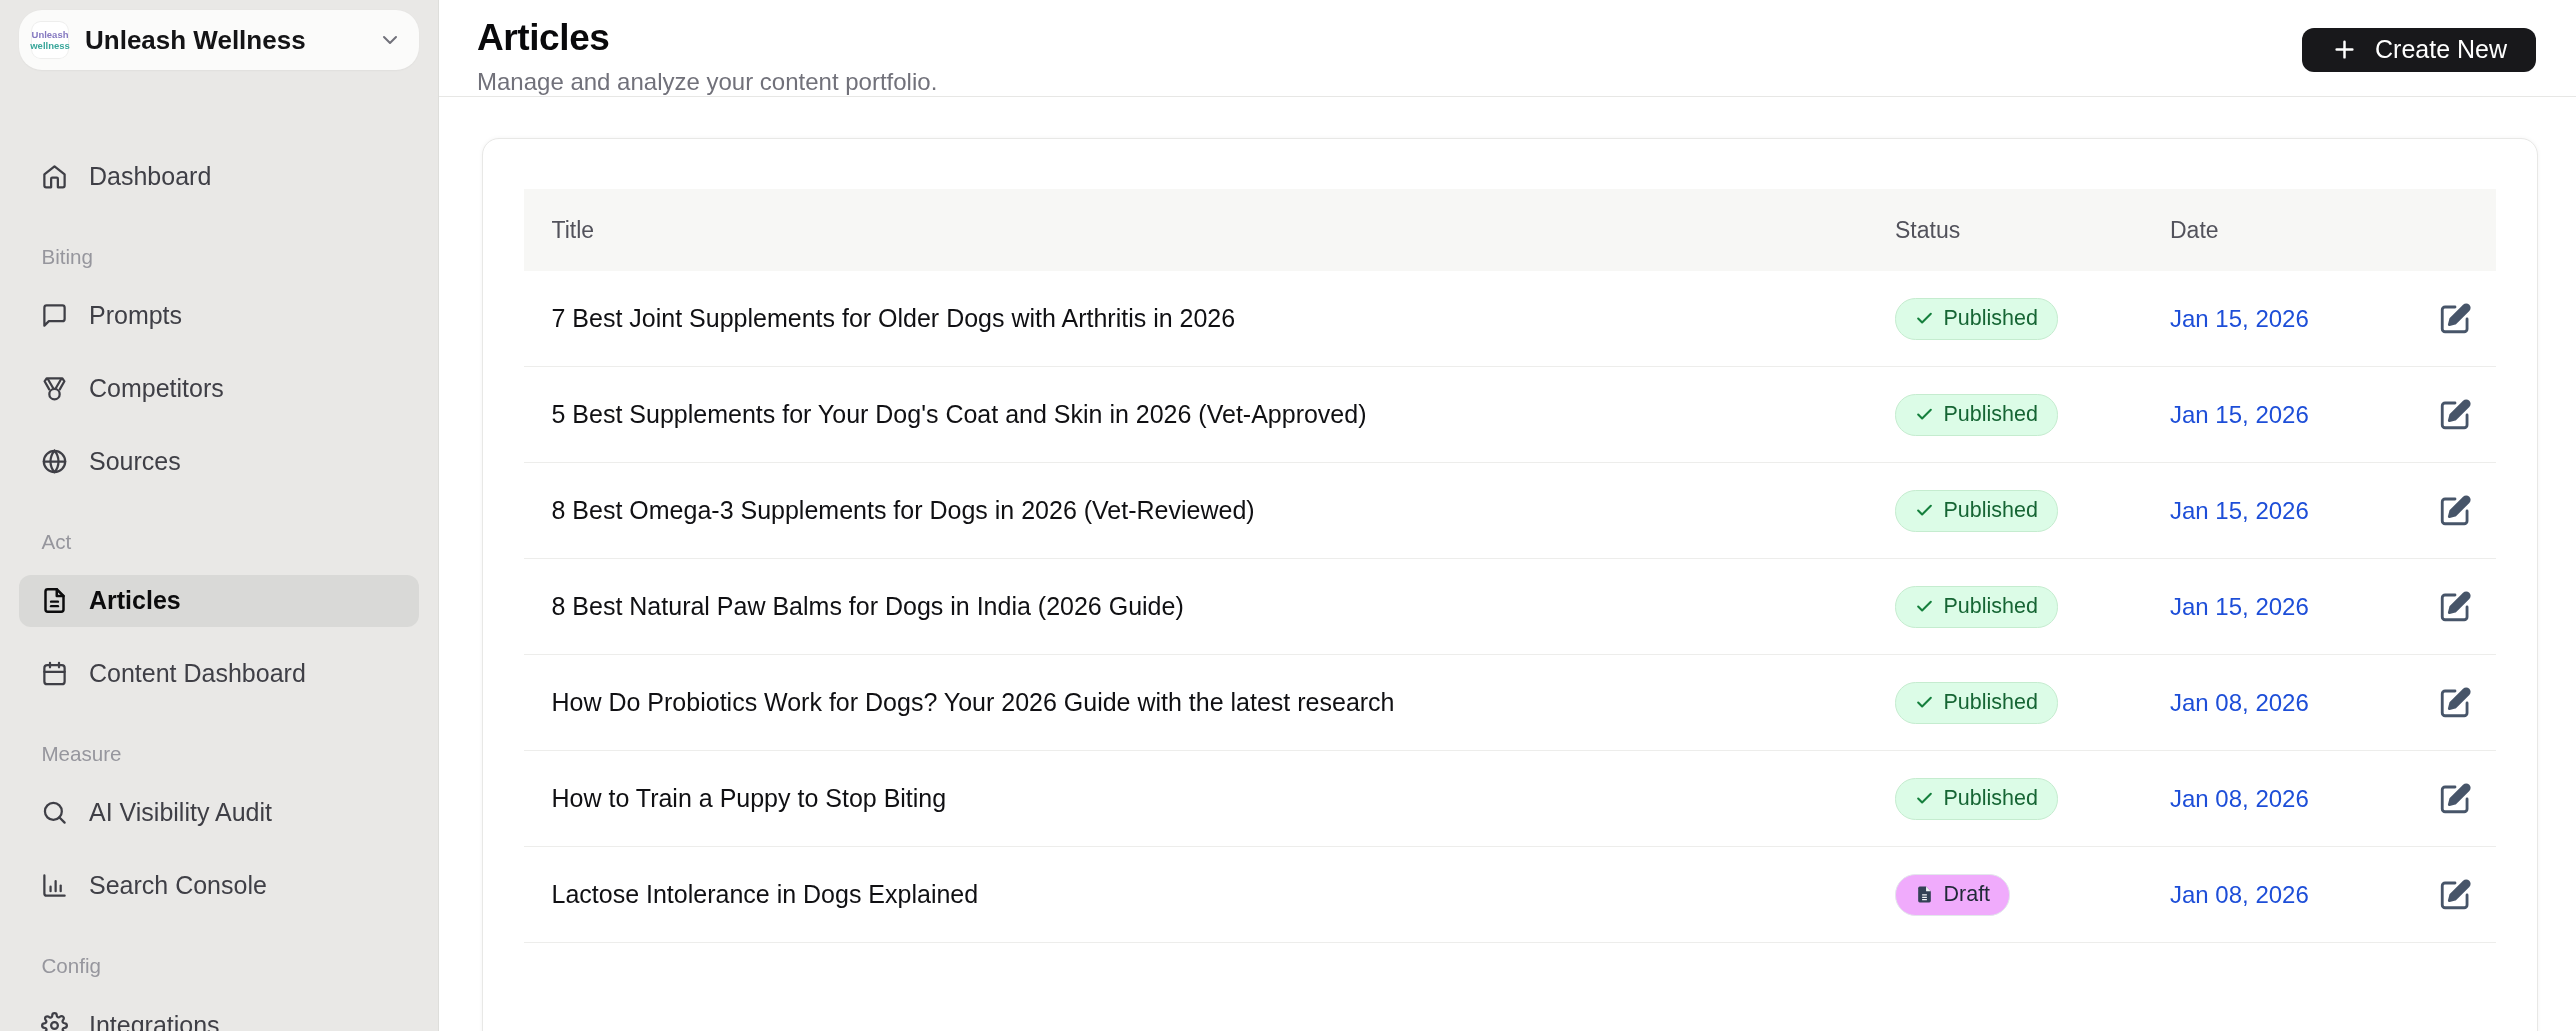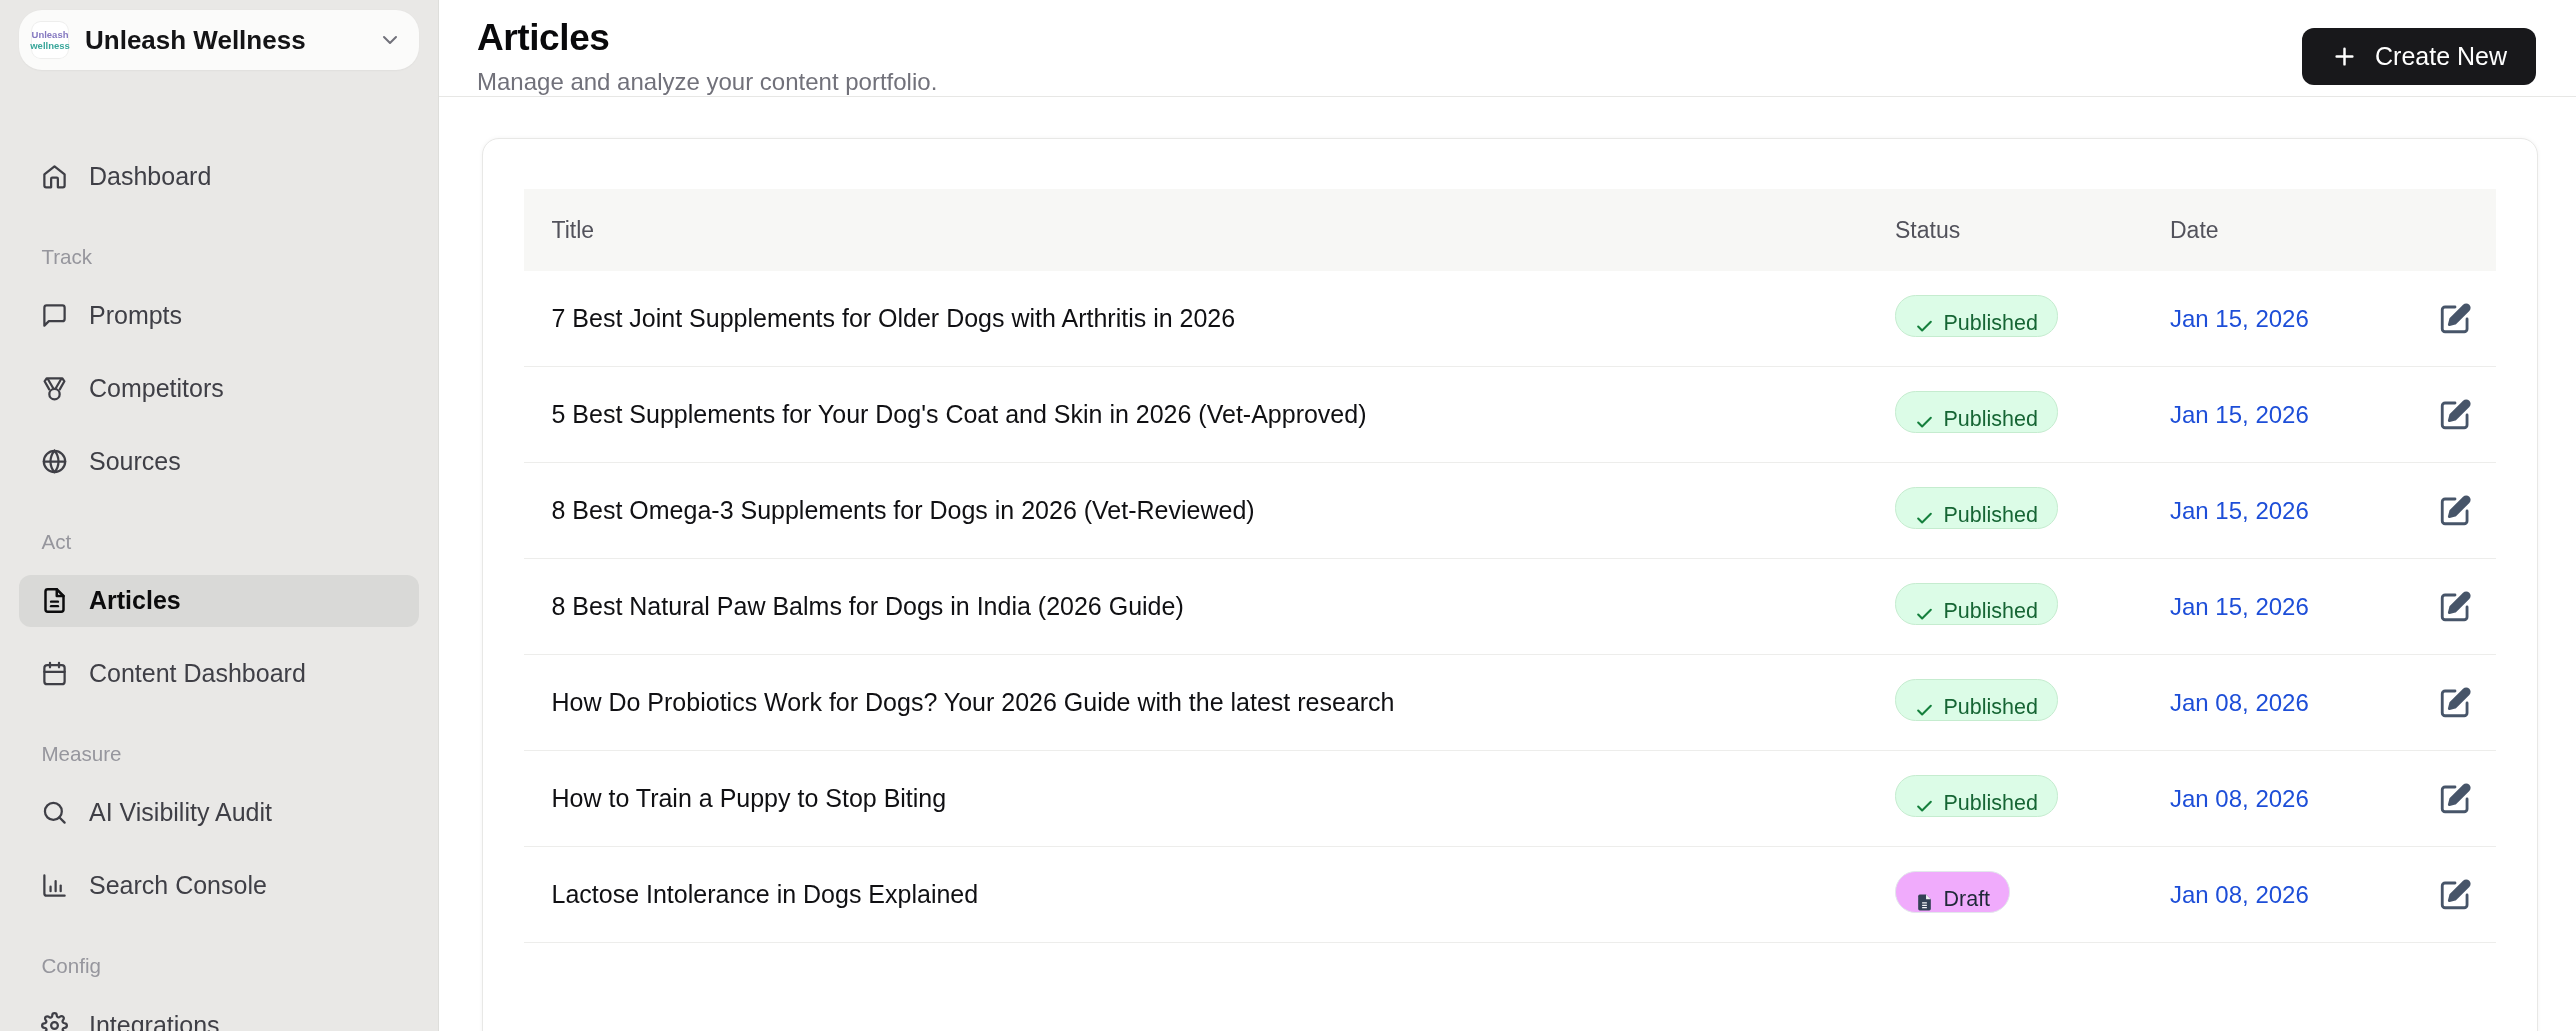--- a/index.html
+++ b/index.html
@@ -44,21 +44,21 @@
   
   .main{flex:1;display:flex;flex-direction:column;min-width:0;}
   .page-header{
     height:122px;box-sizing:border-box;border-bottom:1.7px solid #e7e7e5;
     display:flex;justify-content:space-between;align-items:flex-start;
     padding:19px 40px 0 38px;
   }
   .page-title{font-size:37px;font-weight:700;color:#09090b;letter-spacing:-0.4px;line-height:1.05;margin:0;}
   .page-subtitle{font-size:24px;color:#71717a;margin:10.3px 0 0;}
   .create-btn{
-    margin-top:8.6px;height:57px;background:#18181b;color:#ffffff;border:none;border-radius:12px;
+    margin-top:8.6px;height:44px;background:#18181b;color:#ffffff;border:none;border-radius:12px;
     display:flex;align-items:center;gap:17px;padding:0 29px;font-size:25px;font-weight:500;
     cursor:pointer;font-family:inherit;justify-content:center;
   }
 
   .content{padding:41px 38px 0 43px;}
   .card{
     box-sizing:border-box;border:1.7px solid #e8e8e6;border-radius:17px;
     box-shadow:0 0.9px 4.3px rgba(0,0,0,.05);padding:50px 41px 41px;height:1204px;background:#fff;
   }
   .card-header{display:flex;justify-content:space-between;align-items:center;margin-bottom:24px;}
@@ -75,21 +75,21 @@
     display:grid;grid-template-columns:1371px 275px 246px 1fr;align-items:center;
     height:82px;background:#f7f7f5;color:#52525b;font-size:23px;font-weight:500;
   }
   .thead .th-title{padding-left:27.5px;}
   .row{
     display:grid;grid-template-columns:1371px 275px 246px 1fr;align-items:center;
     height:95px;border-bottom:1.7px solid #ededeb;font-size:25px;color:#101013;
   }
   .title-cell{padding-left:27.5px;padding-right:65px;white-space:nowrap;overflow:hidden;text-overflow:ellipsis;}
   .badge{
-    display:inline-flex;align-items:flex-end;gap:9.5px;height:40px;padding:0 19px;
+    display:inline-flex;align-items:center;gap:9.5px;height:40px;padding:0 19px;
     border-radius:20.6px;font-size:21.5px;font-weight:500;
   }
   .badge.published{background:#dcfce7;border:0.9px solid #c5eccf;color:#166534;}
   .badge.draft{background:#f0abfc;border:0.9px solid #e3e7ec;color:#1f2937;}
   .badge svg{width:19px;height:19px;}
   .date-cell{font-size:24px;font-weight:500;color:#1d4ed8;}
   .action-cell{display:flex;justify-content:flex-end;padding-right:24px;}
   .edit-btn{background:none;border:none;padding:0;cursor:pointer;color:#475569;}
   .edit-btn svg{width:34px;height:34px;}
 </style>
@@ -111,21 +111,21 @@
   </button>
   <nav>
       <div class="nav-item">
         <span class="nav-icon">
           <svg viewBox="0 0 24 24" fill="none" stroke="currentColor" stroke-width="2" stroke-linecap="round" stroke-linejoin="round">
             <path d="M3 10.2 12 3l9 7.2V20a1.6 1.6 0 0 1-1.6 1.6H15V14a1 1 0 0 0-1-1h-4a1 1 0 0 0-1 1v7.6H4.6A1.6 1.6 0 0 1 3 20z"></path>
           </svg>
         </span>
         <span class="nav-label">Dashboard</span>
       </div>
-      <div class="section-label">Track</div>
+      <div class="section-label">Biting</div>
       <div class="nav-item">
         <span class="nav-icon">
           <svg viewBox="0 0 24 24" fill="none" stroke="currentColor" stroke-width="2" stroke-linecap="round" stroke-linejoin="round">
             <path d="M21 15a2 2 0 0 1-2 2H7l-4 4V5a2 2 0 0 1 2-2h14a2 2 0 0 1 2 2z"></path>
           </svg>
         </span>
         <span class="nav-label">Prompts</span>
       </div>
       <div class="nav-item">
         <span class="nav-icon">

